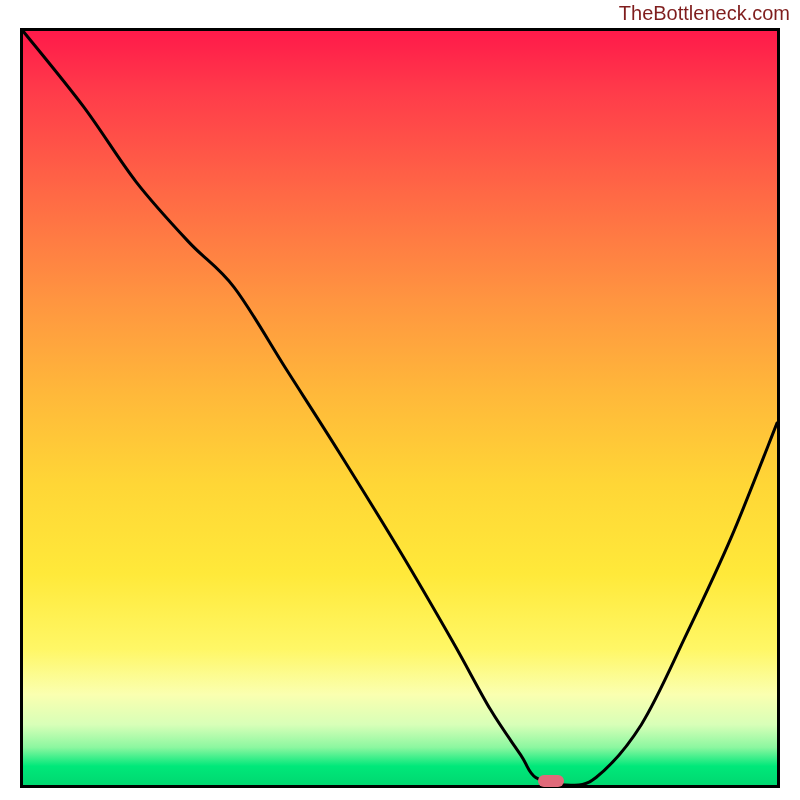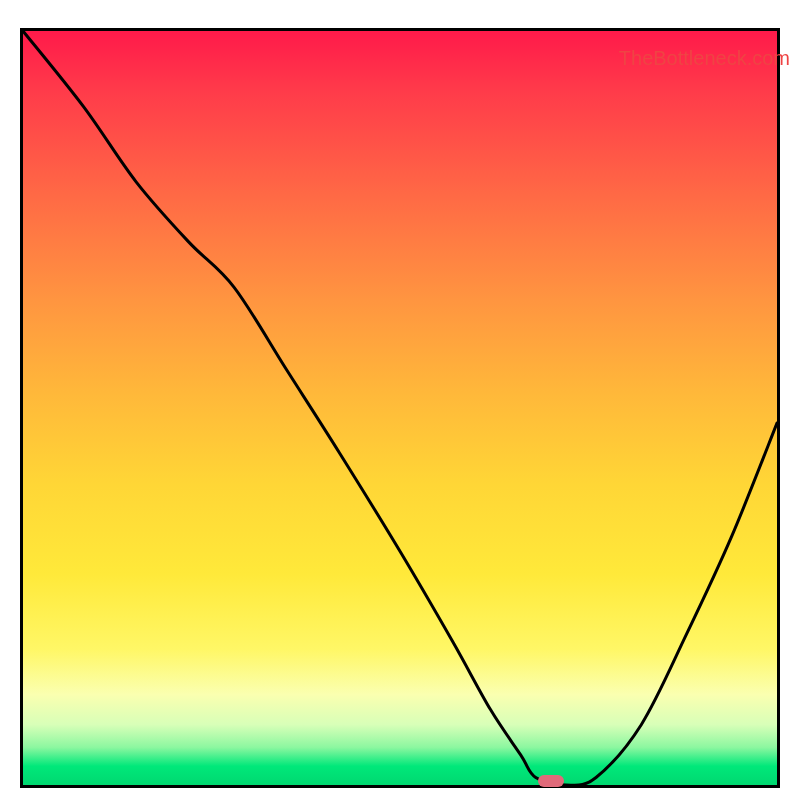--- a/index.html
+++ b/index.html
@@ -8,25 +8,24 @@
     height: 800px;
     background: #ffffff;
     position: relative;
     font-family: Arial, sans-serif;
     overflow: hidden;
   }
   .watermark {
     position: absolute;
     top: 2px;
     right: 10px;
-    color: #ef4444;
+    color: #7f1d1d;
     font-size: 20px;
     font-weight: 500;
     z-index: 10;
-    margin-top: 45px;
   }
   .chart-frame {
     position: absolute;
     left: 20px;
     top: 28px;
     width: 760px;
     height: 760px;
     border: 3px solid #000000;
   }
   .gradient-bg {

